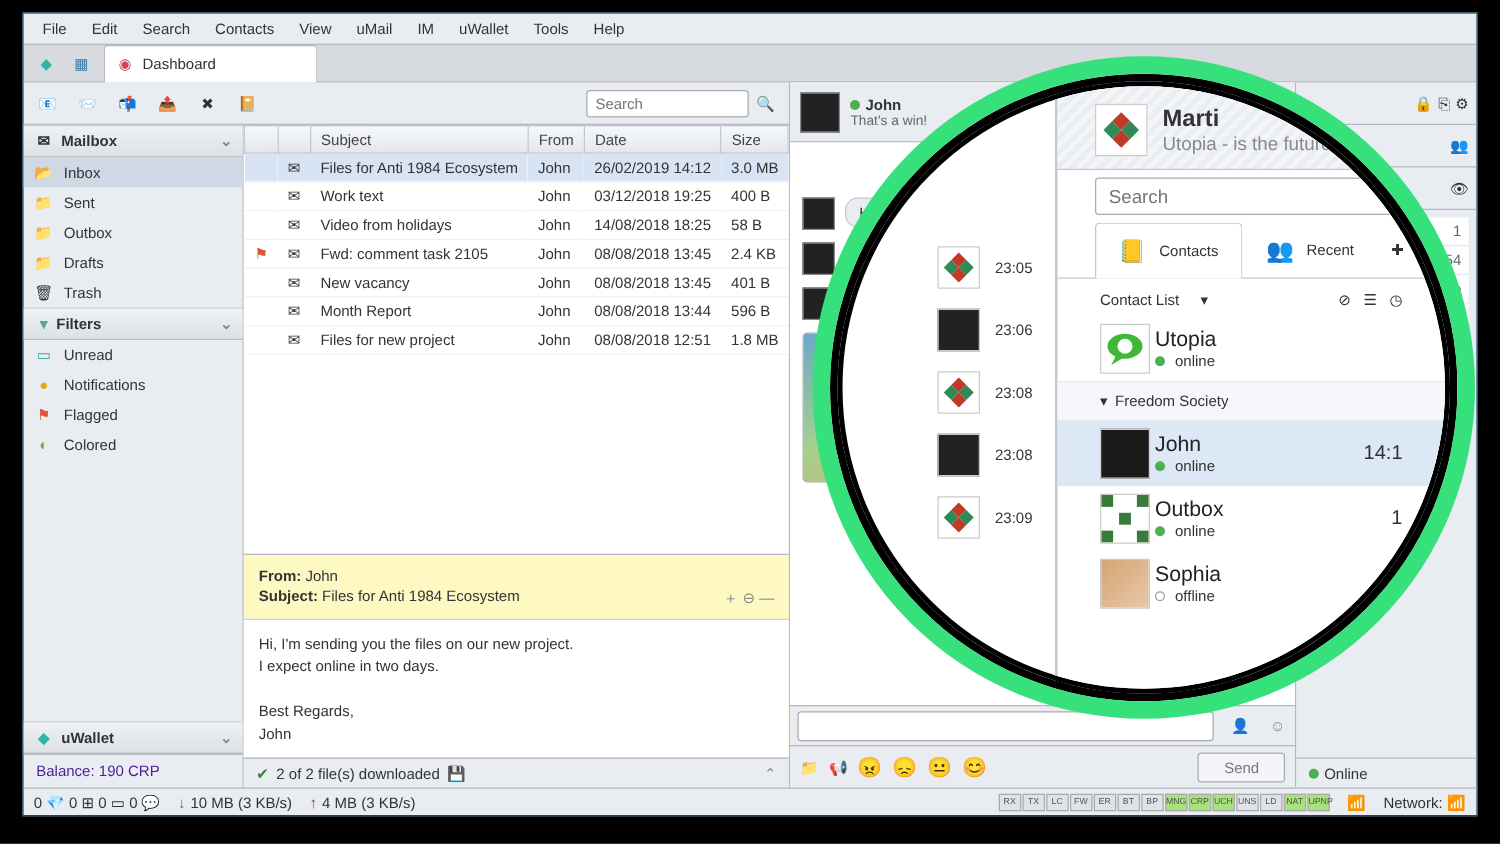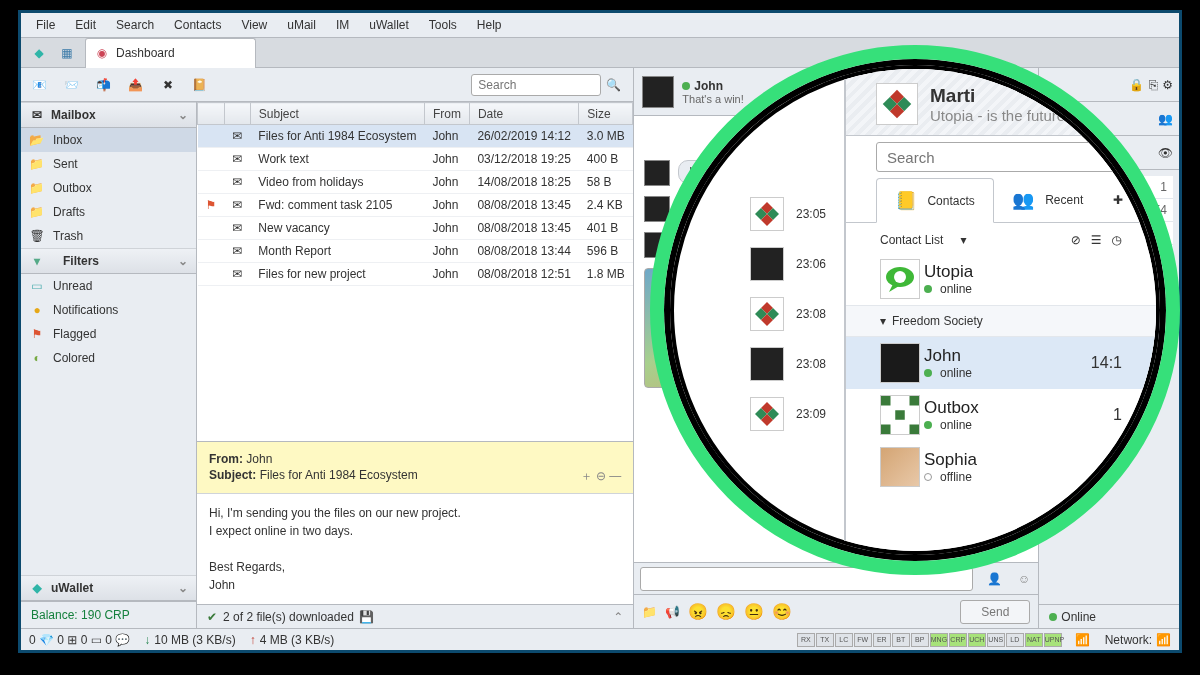--- a/index.html
+++ b/index.html
@@ -1,37 +1,37 @@
 <!DOCTYPE html>
 <html><head>
 <meta charset="utf-8">
 <style>
   *{box-sizing:border-box;margin:0;padding:0;font-family:Tahoma,Arial,sans-serif;font-size:12px;color:#333}
   body{background:#000;width:1200px;height:675px;overflow:hidden;position:relative}
-  .app{position:absolute;left:18px;top:10px;width:1164px;height:643px;background:#d7dbe0;border:3px solid #0c4a6e;display:flex;flex-direction:column}
+  .app{position:absolute;left:18px;top:10px;width:1164px;height:643px;background:#d7dbe0;border:1px solid #0c4a6e;display:flex;flex-direction:column}
   .menubar{display:flex;gap:0;background:#e9edf2;border-bottom:1px solid #b5b9bf;padding:2px 5px}
   .menubar span{padding:3px 10px;cursor:default;color:#333}
   .tabbar{display:flex;align-items:center;background:#d7dbe0;border-bottom:1px solid #b5b9bf;height:30px;padding:0 4px}
   .tabbar .ticon{width:24px;height:24px;display:flex;align-items:center;justify-content:center;margin:0 2px}
   .dashtab{display:flex;align-items:center;background:#fff;border:1px solid #b5b9bf;border-bottom:none;height:30px;padding:0 80px 0 8px;margin-left:4px;border-radius:3px 3px 0 0}
   .main{flex:1;display:flex;min-height:0}
   .col-mail{flex:0 0 580px;display:flex;flex-direction:column;border-right:1px solid #b5b9bf}
   .toolbar{display:flex;align-items:center;height:34px;background:#e9edf2;border-bottom:1px solid #b5b9bf;padding:0 6px;gap:6px}
   .tbtn{width:26px;height:24px;display:flex;align-items:center;justify-content:center}
   .searchbox{margin-left:auto;display:flex;align-items:center}
   .searchbox input{width:130px;height:22px;border:1px solid #aaa;padding:0 6px;border-radius:3px;background:#fff}
   .mailbody{flex:1;display:flex;min-height:0}
   .sidebar{flex:0 0 176px;background:#e9edf2;border-right:1px solid #b5b9bf;display:flex;flex-direction:column}
   .sechdr{display:flex;align-items:center;height:26px;background:linear-gradient(#eef1f5,#dde1e7);border-top:1px solid #cfd3d8;border-bottom:1px solid #b5b9bf;padding:0 8px;font-weight:bold;color:#555}
   .sechdr .chev{margin-left:auto;color:#888}
   .sitem{display:flex;align-items:center;height:24px;padding:0 8px;gap:8px;cursor:default}
   .sitem.sel{background:#cfd9e6}
   .ico{width:16px;height:16px;display:inline-flex;align-items:center;justify-content:center;font-size:12px}
   .flex1{flex:1}
-  .walletbal{padding:6px 10px;color:#15803d;border-top:1px solid #b5b9bf}
+  .walletbal{padding:6px 10px;color:#4c1d95;border-top:1px solid #b5b9bf}
   .listpane{flex:1;display:flex;flex-direction:column;min-width:0}
   table.msgs{width:100%;border-collapse:collapse;background:#fff}
   table.msgs th{background:linear-gradient(#f5f7fa,#e3e7ec);border:1px solid #c3c7cd;height:22px;text-align:left;padding:0 8px;font-weight:normal;color:#444}
   table.msgs td{border-bottom:1px solid #eef0f3;padding:4px 8px;white-space:nowrap;overflow:hidden;text-overflow:ellipsis}
   table.msgs tr.sel td{background:#d8e4f3}
   .preview{border-top:1px solid #b5b9bf;background:#fef9c3;padding:0;display:flex;flex-direction:column}
   .prevhdr{padding:8px 12px;border-bottom:1px solid #d0d4d9}
   .prevhdr .line{margin:2px 0}
   .prevbody{background:#fff;padding:10px 12px;min-height:110px;white-space:pre-line;line-height:1.5}
   .dlstatus{display:flex;align-items:center;height:24px;background:#e9edf2;border-top:1px solid #b5b9bf;padding:0 10px;gap:6px;color:#3a7a3a}
@@ -159,21 +159,21 @@
               <span class="ico">📁</span>
               <span>Drafts</span>
             </div>
           <div class="sitem">
               <span class="ico">🗑</span>
               <span>Trash</span>
             </div>
 
           <div class="sechdr">
             <span class="ico" style="color:#5a8">▾</span>
-            <span style="margin-left:18px">Filters</span>
+            <span style="margin-left:2px">Filters</span>
             <span class="chev">⌄</span>
           </div>
           <div class="sitem">
               <span class="ico" style="color:#4aa">▭</span>
               <span>Unread</span>
             </div>
           <div class="sitem">
               <span class="ico" style="color:#e6a817">●</span>
               <span>Notifications</span>
             </div>

